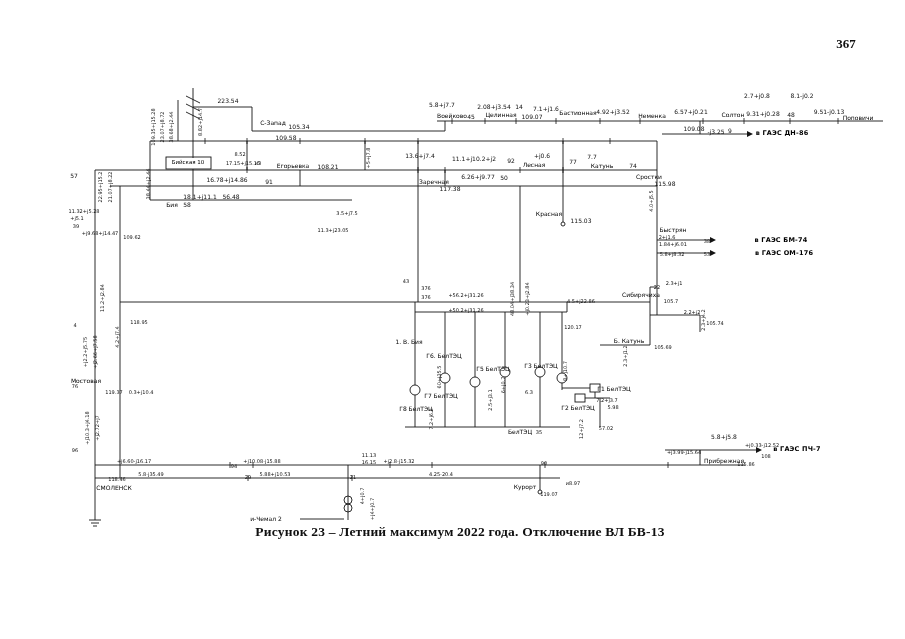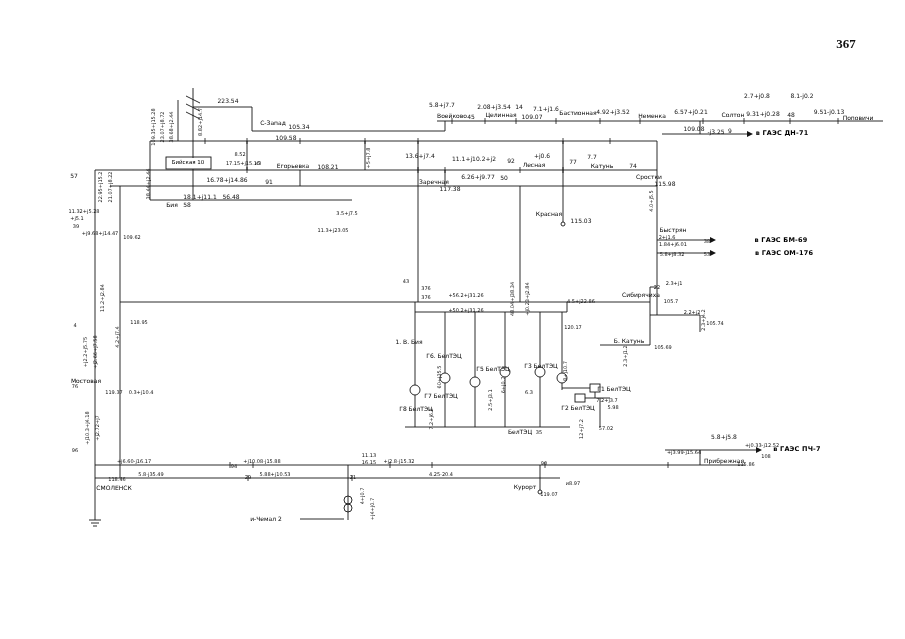--- a/index.html
+++ b/index.html
@@ -99,21 +99,21 @@
         <span class="lbl" style="left: 802px; top: 96px;">8.1-j0.2</span>
         <span class="lbl" style="left: 691px; top: 112px;">6.57+j0.21</span>
         <span class="lbl station" style="left: 733px; top: 115px;">Солтон</span>
         <span class="lbl" style="left: 763px; top: 114px;">9.31+j0.28</span>
         <span class="lbl" style="left: 791px; top: 115px;">48</span>
         <span class="lbl" style="left: 829px; top: 112px;">9.51-j0.13</span>
         <span class="lbl station" style="left: 858px; top: 118px;">Поповичи</span>
         <span class="lbl" style="left: 694px; top: 129px;">109.08</span>
         <span class="lbl" style="left: 716px; top: 132px;">-j3.25</span>
         <span class="lbl" style="left: 730px; top: 131px;">9</span>
-        <span class="lbl link" style="left: 782px; top: 133px;">в ГАЭС ДН-71</span>
+        <span class="lbl link" style="left: 782px; top: 133px;">в ГАЭС ДН-86</span>
         <span class="lbl" style="left: 153px; top: 127px; font-size: 5px; transform: translate(-50%, -50%) rotate(-90deg);">109.35+j15.28</span>
         <span class="lbl" style="left: 162px; top: 127px; font-size: 5px; transform: translate(-50%, -50%) rotate(-90deg);">23.07+j8.72</span>
         <span class="lbl" style="left: 171px; top: 127px; font-size: 5px; transform: translate(-50%, -50%) rotate(-90deg);">38.68+j2.44</span>
         <span class="lbl" style="left: 200px; top: 122px; font-size: 5px; transform: translate(-50%, -50%) rotate(-90deg);">8.82+j14.7</span>
         <span class="lbl station" style="left: 188px; top: 163px; font-size: 5.5px;">Бийская 10</span>
         <span class="lbl" style="left: 240px; top: 154px; font-size: 5px;">8.52</span>
         <span class="lbl" style="left: 243px; top: 163px; font-size: 5px;">17.15+j15.15</span>
         <span class="lbl" style="left: 258px; top: 163px; font-size: 5px;">и3</span>
         <span class="lbl" style="left: 420px; top: 156px;">13.6+j7.4</span>
         <span class="lbl" style="left: 474px; top: 159px;">11.1+j10.2+j2</span>
@@ -150,21 +150,21 @@
         <span class="lbl" style="left: 132px; top: 237px; font-size: 5px;">109.62</span>
         <span class="lbl" style="left: 347px; top: 213px; font-size: 5px;">3.5+j7.5</span>
         <span class="lbl" style="left: 333px; top: 230px; font-size: 5px;">11.3+j23.05</span>
         <span class="lbl station" style="left: 549px; top: 214px;">Красная</span>
         <span class="lbl" style="left: 581px; top: 221px;">115.03</span>
         <span class="lbl" style="left: 651px; top: 201px; font-size: 5px; transform: translate(-50%, -50%) rotate(-90deg);">4.0+j5.5</span>
         <span class="lbl station" style="left: 673px; top: 230px;">Быстрян</span>
         <span class="lbl" style="left: 667px; top: 237px; font-size: 5px;">2+j1.6</span>
         <span class="lbl" style="left: 673px; top: 244px; font-size: 5px;">1.84+j6.01</span>
         <span class="lbl" style="left: 707px; top: 241px; font-size: 5px;">38</span>
-        <span class="lbl link" style="left: 781px; top: 240px;">в ГАЭС БМ-69</span>
+        <span class="lbl link" style="left: 781px; top: 240px;">в ГАЭС БМ-74</span>
         <span class="lbl" style="left: 672px; top: 254px; font-size: 5px;">5.8+j8.32</span>
         <span class="lbl" style="left: 707px; top: 254px; font-size: 5px;">53</span>
         <span class="lbl link" style="left: 784px; top: 253px;">в ГАЭС ОМ-176</span>
         <span class="lbl" style="left: 406px; top: 281px; font-size: 5px;">43</span>
         <span class="lbl" style="left: 426px; top: 288px; font-size: 5px;">376</span>
         <span class="lbl" style="left: 466px; top: 295px; font-size: 5px;">+56.2+j31.26</span>
         <span class="lbl" style="left: 426px; top: 297px; font-size: 5px;">376</span>
         <span class="lbl" style="left: 466px; top: 310px; font-size: 5px;">+50.2+j31.26</span>
         <span class="lbl" style="left: 512px; top: 299px; font-size: 5px; transform: translate(-50%, -50%) rotate(-90deg);">48.04+j38.34</span>
         <span class="lbl" style="left: 527px; top: 299px; font-size: 5px; transform: translate(-50%, -50%) rotate(-90deg);">+j0.23+j2.84</span>
@@ -236,14 +236,15 @@
         <span class="lbl" style="left: 353px; top: 477px; font-size: 5px;">21</span>
         <span class="lbl station" style="left: 525px; top: 487px;">Курорт</span>
         <span class="lbl" style="left: 549px; top: 494px; font-size: 5px;">119.07</span>
         <span class="lbl" style="left: 573px; top: 483px; font-size: 5px;">и8.97</span>
         <span class="lbl" style="left: 362px; top: 496px; font-size: 5px; transform: translate(-50%, -50%) rotate(-90deg);">4+j0.7</span>
         <span class="lbl" style="left: 372px; top: 509px; font-size: 5px; transform: translate(-50%, -50%) rotate(-90deg);">+j4+j0.7</span>
         <span class="lbl station" style="left: 266px; top: 519px;">и-Чемал 2</span>
       </div>
   </div>
 
+  <div class="caption">Рисунок 23 – Летний максимум 2022 года. Отключение ВЛ БВ-13</div>
 
 </div>
 
 </body></html>

